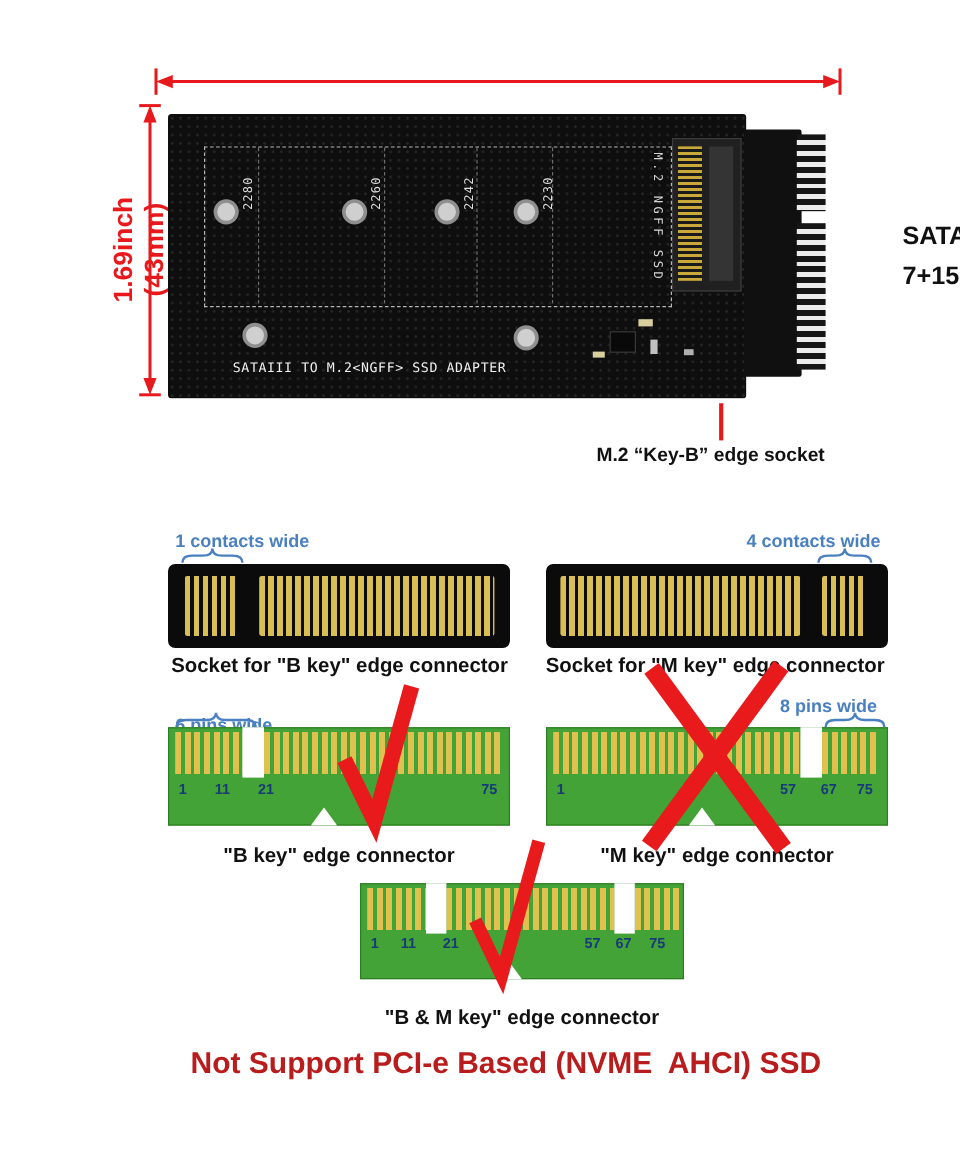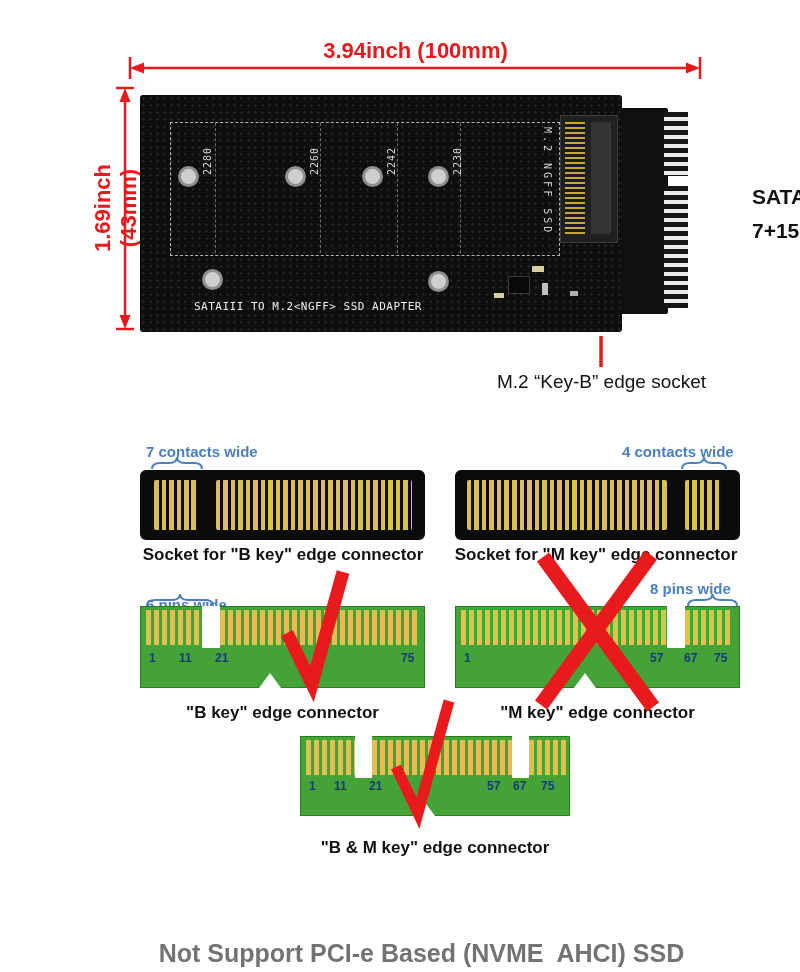--- a/index.html
+++ b/index.html
@@ -31,21 +31,21 @@
               font-size:11px;letter-spacing:.5px;white-space:pre;}
   .smd{position:absolute;}
 
   
   .sata{position:absolute;left:620px;top:108px;width:48px;height:206px;background:#101010;border-radius:2px;z-index:1;}
   .sata-pins{position:absolute;width:24px;background:repeating-linear-gradient(180deg,#161616 0 5px,#ececec 5px 9px);z-index:1;}
   .sata-pins7{left:664px;top:112px;height:64px;}
   .sata-pins15{left:664px;top:186px;height:122px;}
   .sata-label{position:absolute;left:752px;top:180px;font-size:21px;font-weight:bold;line-height:1.6;white-space:nowrap;}
 
-  .keyb-note{position:absolute;left:497px;top:371px;font-size:19px;font-weight:normal;white-space:nowrap;}
+  .keyb-note{position:absolute;left:497px;top:371px;font-size:16px;font-weight:bold;white-space:nowrap;}
 
   
   .note{position:absolute;color:#4a80bf;font-size:15px;font-weight:bold;white-space:nowrap;}
 
   
   .socket{position:absolute;top:470px;width:285px;height:70px;background:#0b0b0b;border-radius:6px;}
   .contacts{position:absolute;top:10px;height:50px;border-radius:2px;
             background:repeating-linear-gradient(90deg,#d9bd55 0 4.5px,#0b0b0b 4.5px 7.5px);}
   .caption{position:absolute;font-size:17px;font-weight:bold;text-align:center;white-space:nowrap;}
 
@@ -54,28 +54,27 @@
   .fingers{position:absolute;top:3px;height:35px;
            background:repeating-linear-gradient(90deg,#e0c14f 0 5px,#44a336 5px 8px);}
   .notch{position:absolute;top:-1px;height:42px;background:#fff;}
   .bnotch{position:absolute;bottom:-1px;width:0;height:0;border-left:11px solid transparent;
           border-right:11px solid transparent;border-bottom:15px solid #fff;}
   .pin{position:absolute;top:44px;font-size:12px;font-weight:bold;color:#173a7a;}
 
   
   .footer{position:absolute;left:0;right:0;text-align:center;font-size:25px;font-weight:bold;white-space:pre;}
   .footer-support{top:855px;color:#2eb135;}
-  .footer-notsupport{top:939px;color:#737373;padding-left:43px;}
+  .footer-notsupport{top:872px;color:#b91c1c;padding-left:43px;}
 </style>
 </head>
 <body>
 
 <div class="page">
 
-  <div class="dim-label dim-w">3.94inch (100mm)</div>
   <div class="dim-label dim-h">1.69inch (43mm)</div>
 
   <div class="pcb">
     <div class="outline"></div>
     <div class="vline" style="left:75px"></div>
     <div class="vline" style="left:180px"></div>
     <div class="vline" style="left:257px"></div>
     <div class="vline" style="left:320px"></div>
 
     <div class="hole" style="left:38px;top:71px"></div>
@@ -108,21 +107,21 @@
   <div class="sata"></div>
   <div class="sata-pins sata-pins7"></div>
   <div class="sata-pins sata-pins15"></div>
   <div class="sata-label">
     <div>SATA</div>
     <div>7+15P</div>
   </div>
 
   <div class="keyb-note">M.2 “Key-B” edge socket</div>
 
-  <div class="note" style="left:146px;top:443px">7 contacts wide</div>
+  <div class="note" style="left:146px;top:443px">1 contacts wide</div>
   <div class="note" style="left:622px;top:443px">4 contacts wide</div>
   <div class="note" style="left:146px;top:596px">6 pins wide</div>
   <div class="note" style="left:650px;top:580px">8 pins wide</div>
 
   <div class="socket" style="left:140px">
     <div class="contacts" style="left:14px;width:45px"></div>
     <div class="contacts" style="left:76px;width:196px"></div>
   </div>
   <div class="socket" style="left:455px">
     <div class="contacts" style="left:12px;width:200px"></div>

